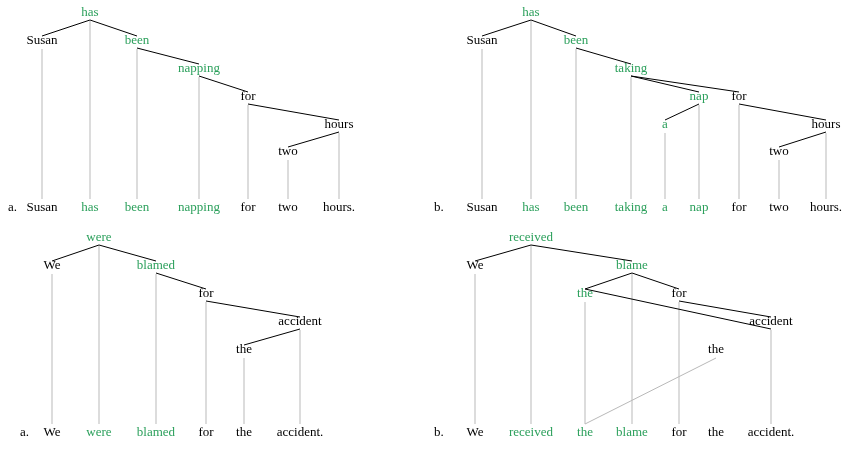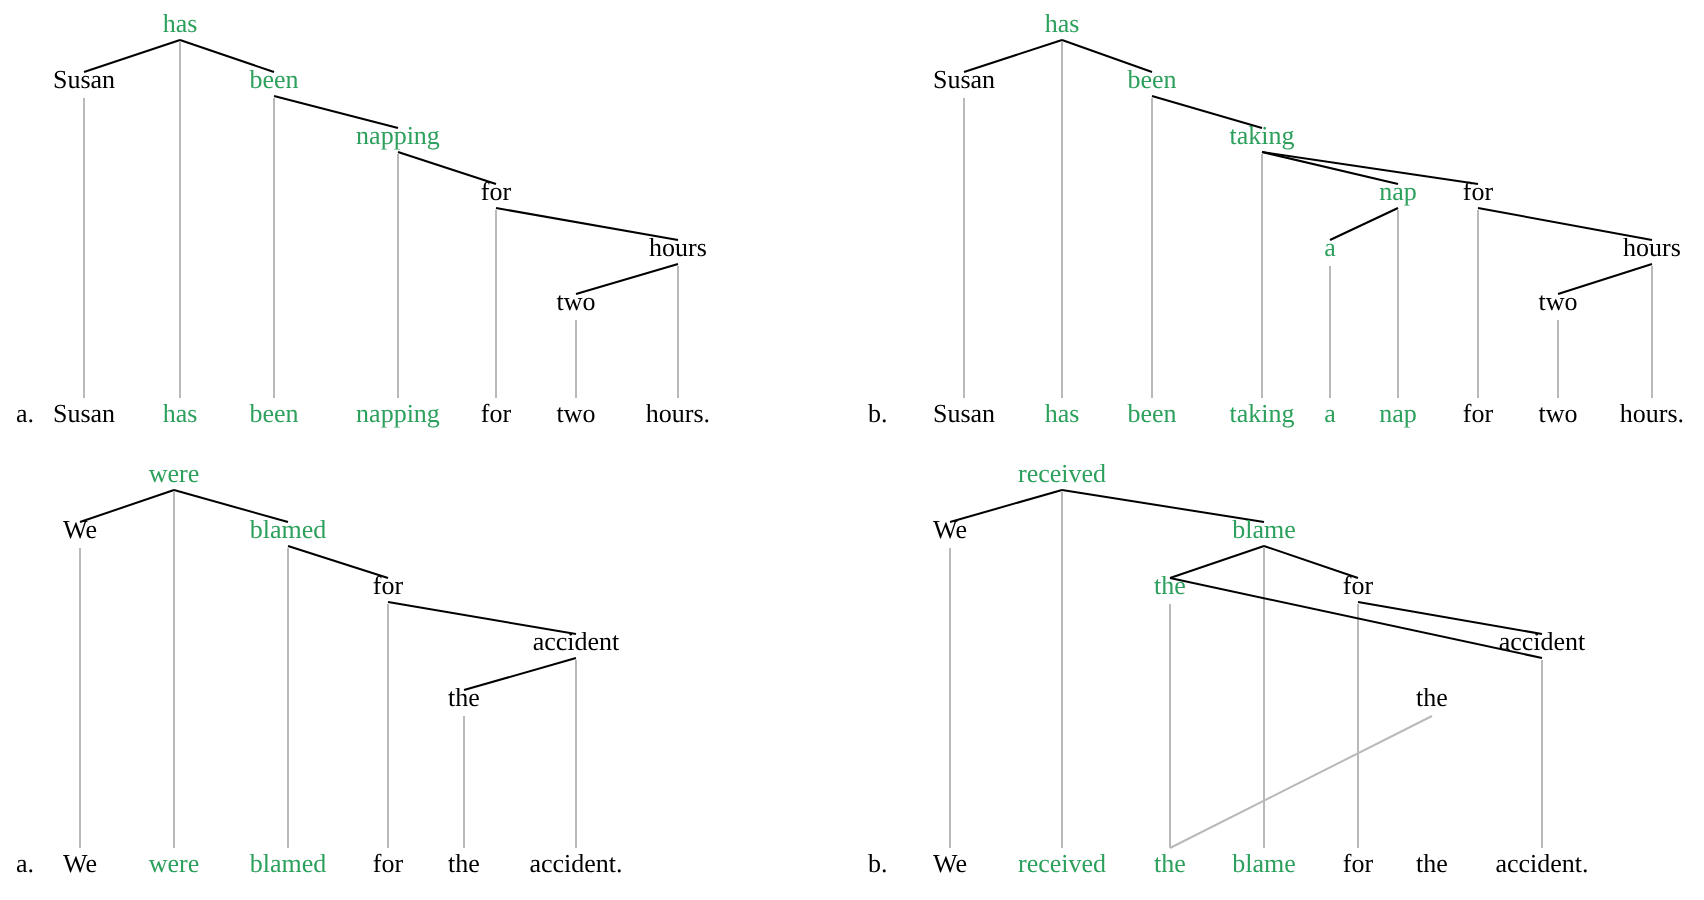--- a/index.html
+++ b/index.html
@@ -100,21 +100,21 @@
           <text x="150" y="211" text-anchor="middle" class="nd-green">been</text>
           <text x="205" y="211" text-anchor="middle" class="nd-green">taking</text>
           <text x="239" y="211" text-anchor="middle" class="nd-green">a</text>
           <text x="273" y="211" text-anchor="middle" class="nd-green">nap</text>
           <text x="313" y="211" text-anchor="middle" class="nd-black">for</text>
           <text x="353" y="211" text-anchor="middle" class="nd-black">two</text>
           <text x="400" y="211" text-anchor="middle" class="nd-black">hours.</text>
         </g>
       </svg>
     </div>
-    <div class="tree" style="left: 0px; top: 225px; text-decoration: underline;">
+    <div class="tree" style="left: 12px; top: 225px; text-decoration: underline;">
       <svg width="426" height="225">
         <g>
           <line x1="87" y1="21" x2="87" y2="199" class="proj"></line>
           <line x1="40" y1="49" x2="40" y2="199" class="proj"></line>
           <line x1="144" y1="49" x2="144" y2="199" class="proj"></line>
           <line x1="194" y1="77" x2="194" y2="199" class="proj"></line>
           <line x1="288" y1="105" x2="288" y2="199" class="proj"></line>
           <line x1="232" y1="133" x2="232" y2="199" class="proj"></line>
         </g>
         <g>

